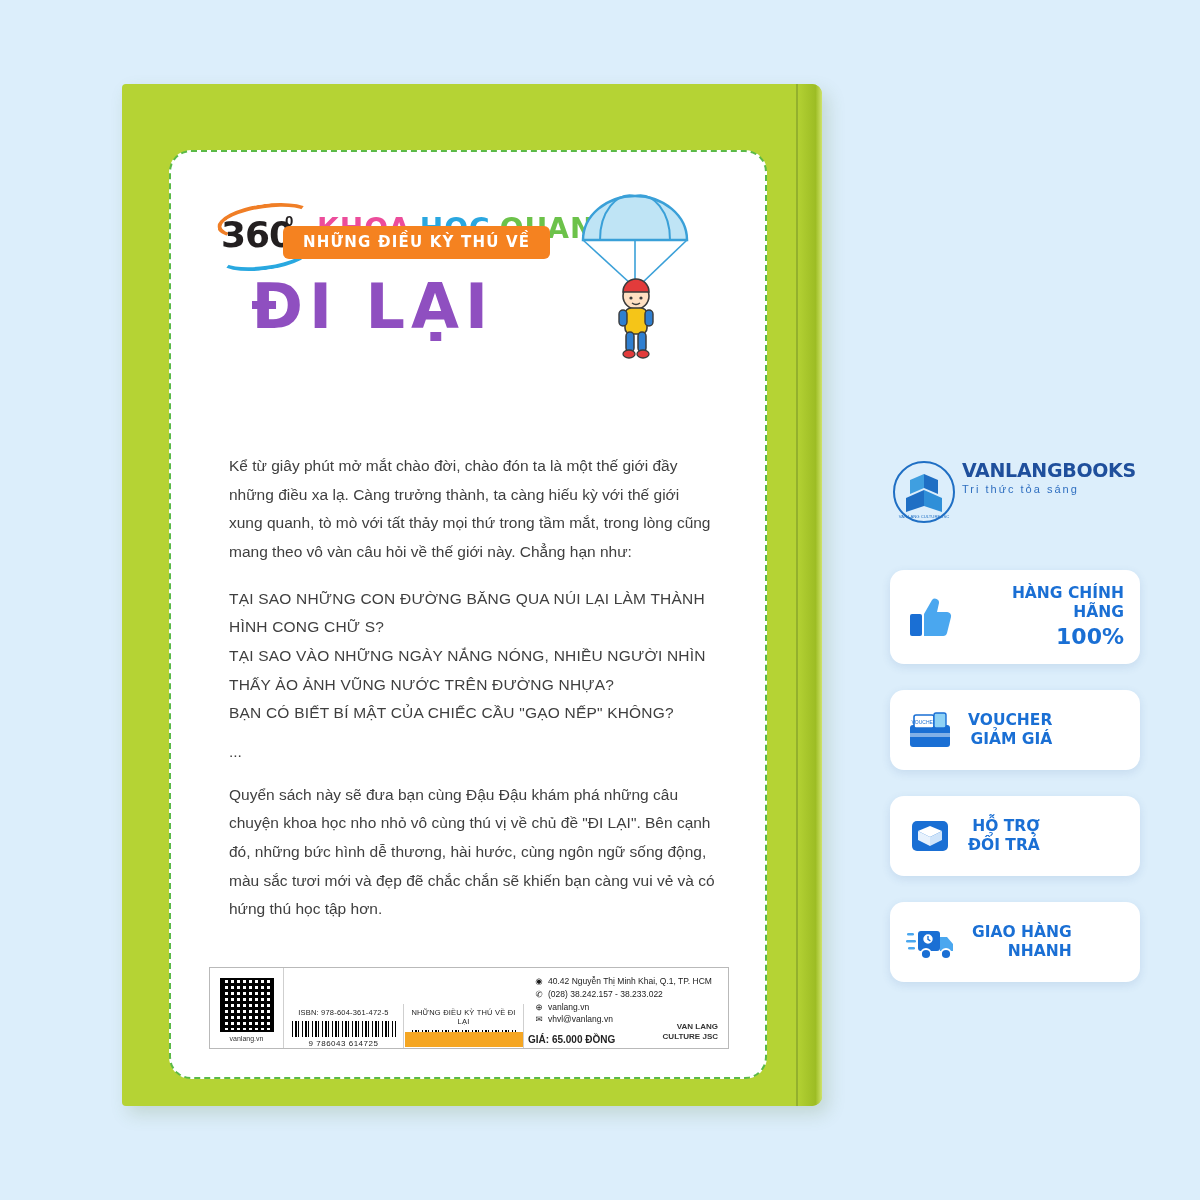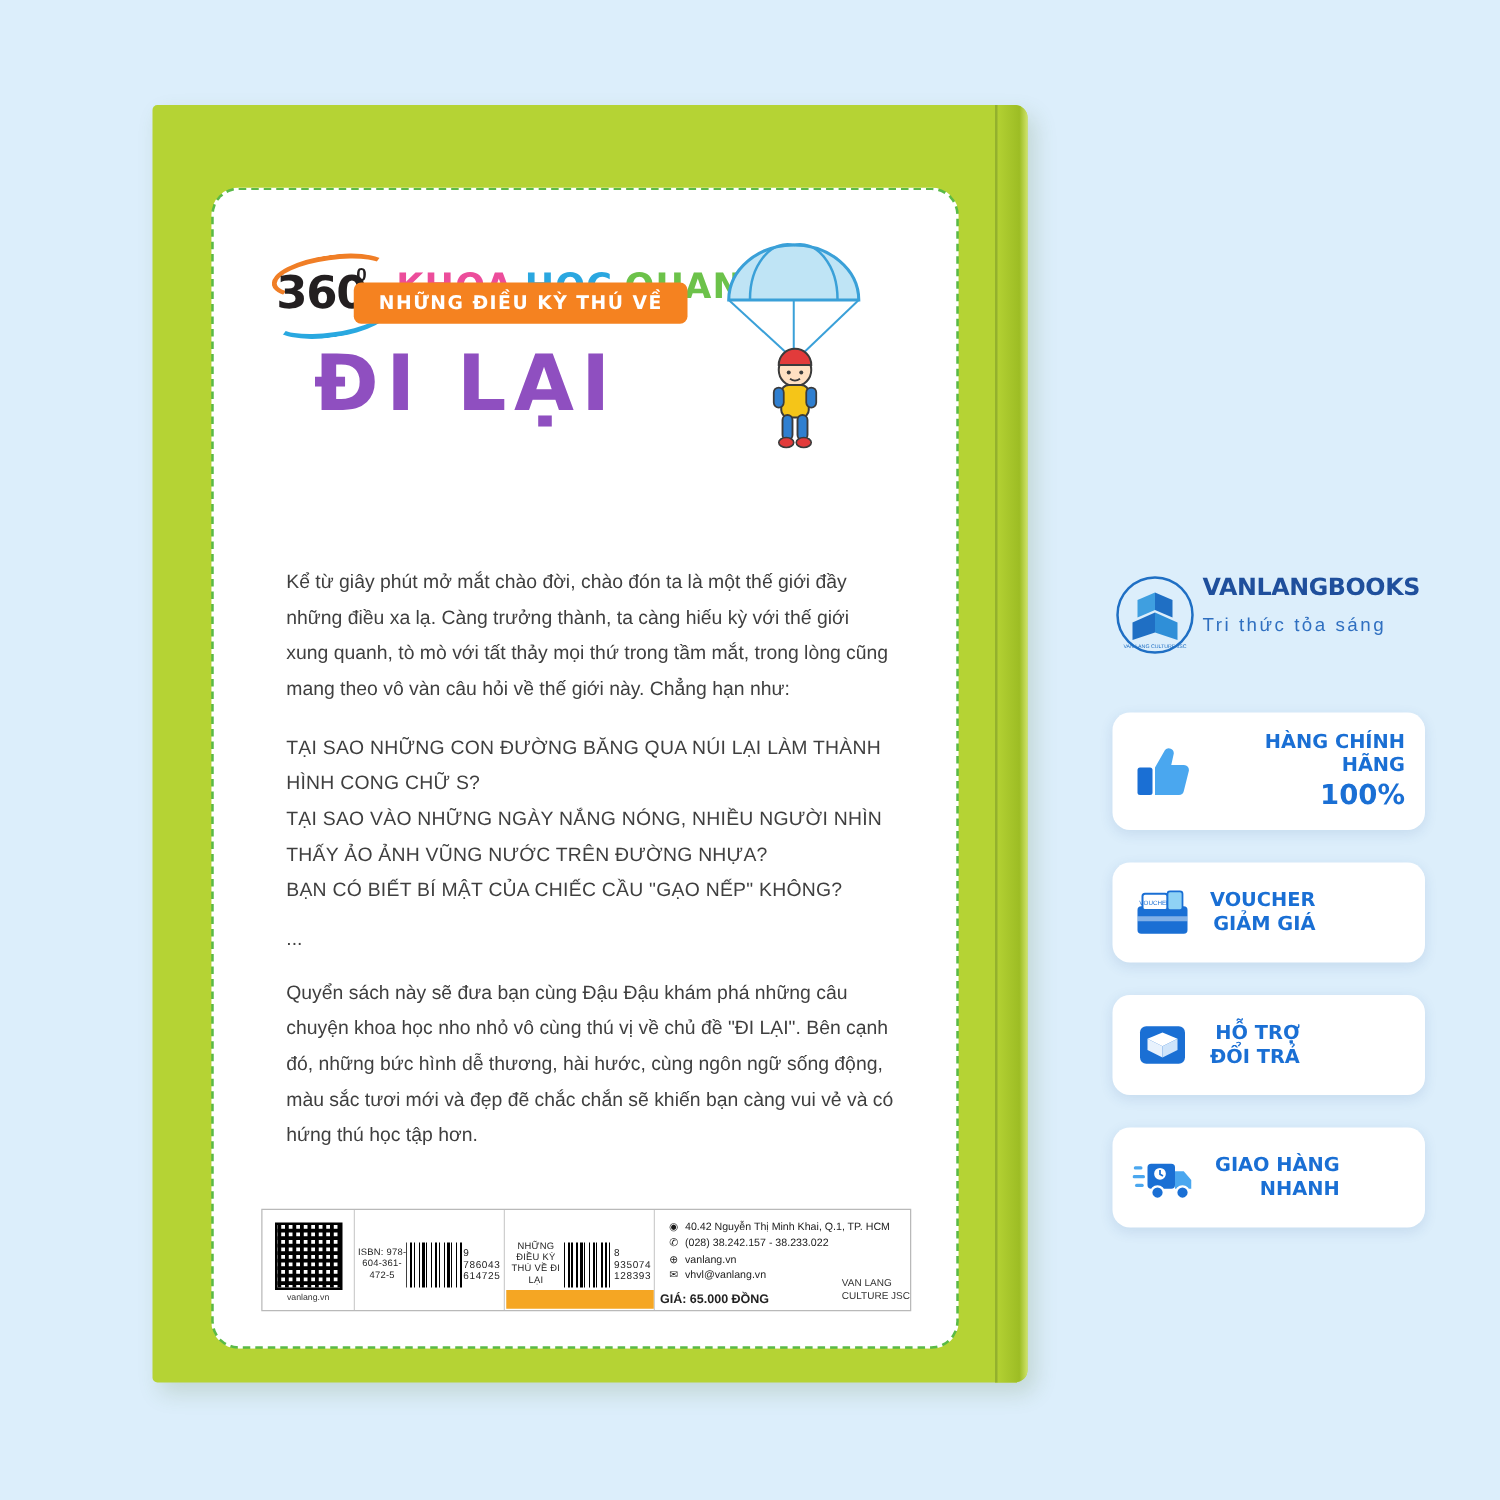--- a/index.html
+++ b/index.html
@@ -214,23 +214,25 @@
     background-color: #fff;
     border: 2px solid #000;
     box-sizing: border-box;
   }
   .qr-label { font-size: 7px; margin-top: 3px; color: #333; }
 
   .isbn-cell, .name-cell {
     width: 120px;
     border-right: 1px solid #cfcfcf;
     display: flex;
+    flex-direction: column;
     align-items: center;
     box-sizing: border-box;
     padding: 4px 2px 0 2px;
+    margin-top: 36px;
   }
   .cell-cap { font-size: 7.5px; letter-spacing: .2px; text-align:center;}
   .barcode {
     margin-top: 4px;
     width: 104px;
     height: 36px;
     background-image: repeating-linear-gradient(90deg,
       #000 0px, #000 1px, #fff 1px, #fff 3px,
       #000 3px, #000 5px, #fff 5px, #fff 6px,
       #000 6px, #000 7px, #fff 7px, #fff 10px);
@@ -256,26 +258,26 @@
     flex: 1;
     padding: 7px 6px 0 10px;
     line-height: 1.5;
     font-size: 8.5px;
     position: relative;
   }
   .addr-line { display: flex; align-items: flex-start; gap: 4px; }
   .addr-ico { width: 10px; display: inline-block; text-align: center; color:#1a1a1a; }
   .vlc {
     position: absolute;
-    right: 0;
+    right: 10px;
     bottom: 6px;
-    text-align: left;
+    text-align: right;
     font-size: 8px;
     line-height: 1.25;
-    font-weight: normal;
+    font-weight: bold;
     color: #333;
   }
 
   
   #promos {
     position: absolute;
     left: 890px;
     top: 460px;
     width: 250px;
   }
@@ -285,24 +287,24 @@
   }
   .brand-text { line-height: 1.1; }
   .brand-name {
     font-family: "DejaVu Sans", sans-serif;
     font-weight: bold;
     font-size: 19px;
     color: #1f4f9c;
     letter-spacing: -.3px;
   }
   .brand-slogan {
-    font-size: 15px;
+    font-size: 11px;
     color: #2f6fc0;
     letter-spacing: 2px;
-    margin-top: 12px;
+    margin-top: 2px;
   }
 
   .promo-card {
     display: flex;
     align-items: center;
     gap: 14px;
     background: #ffffff;
     border-radius: 14px;
     padding: 14px 16px;
     margin-bottom: 26px;

